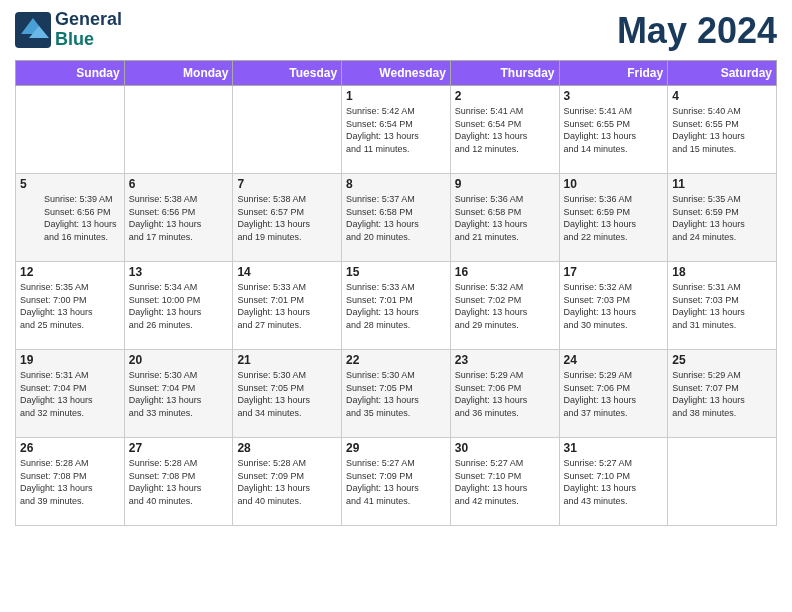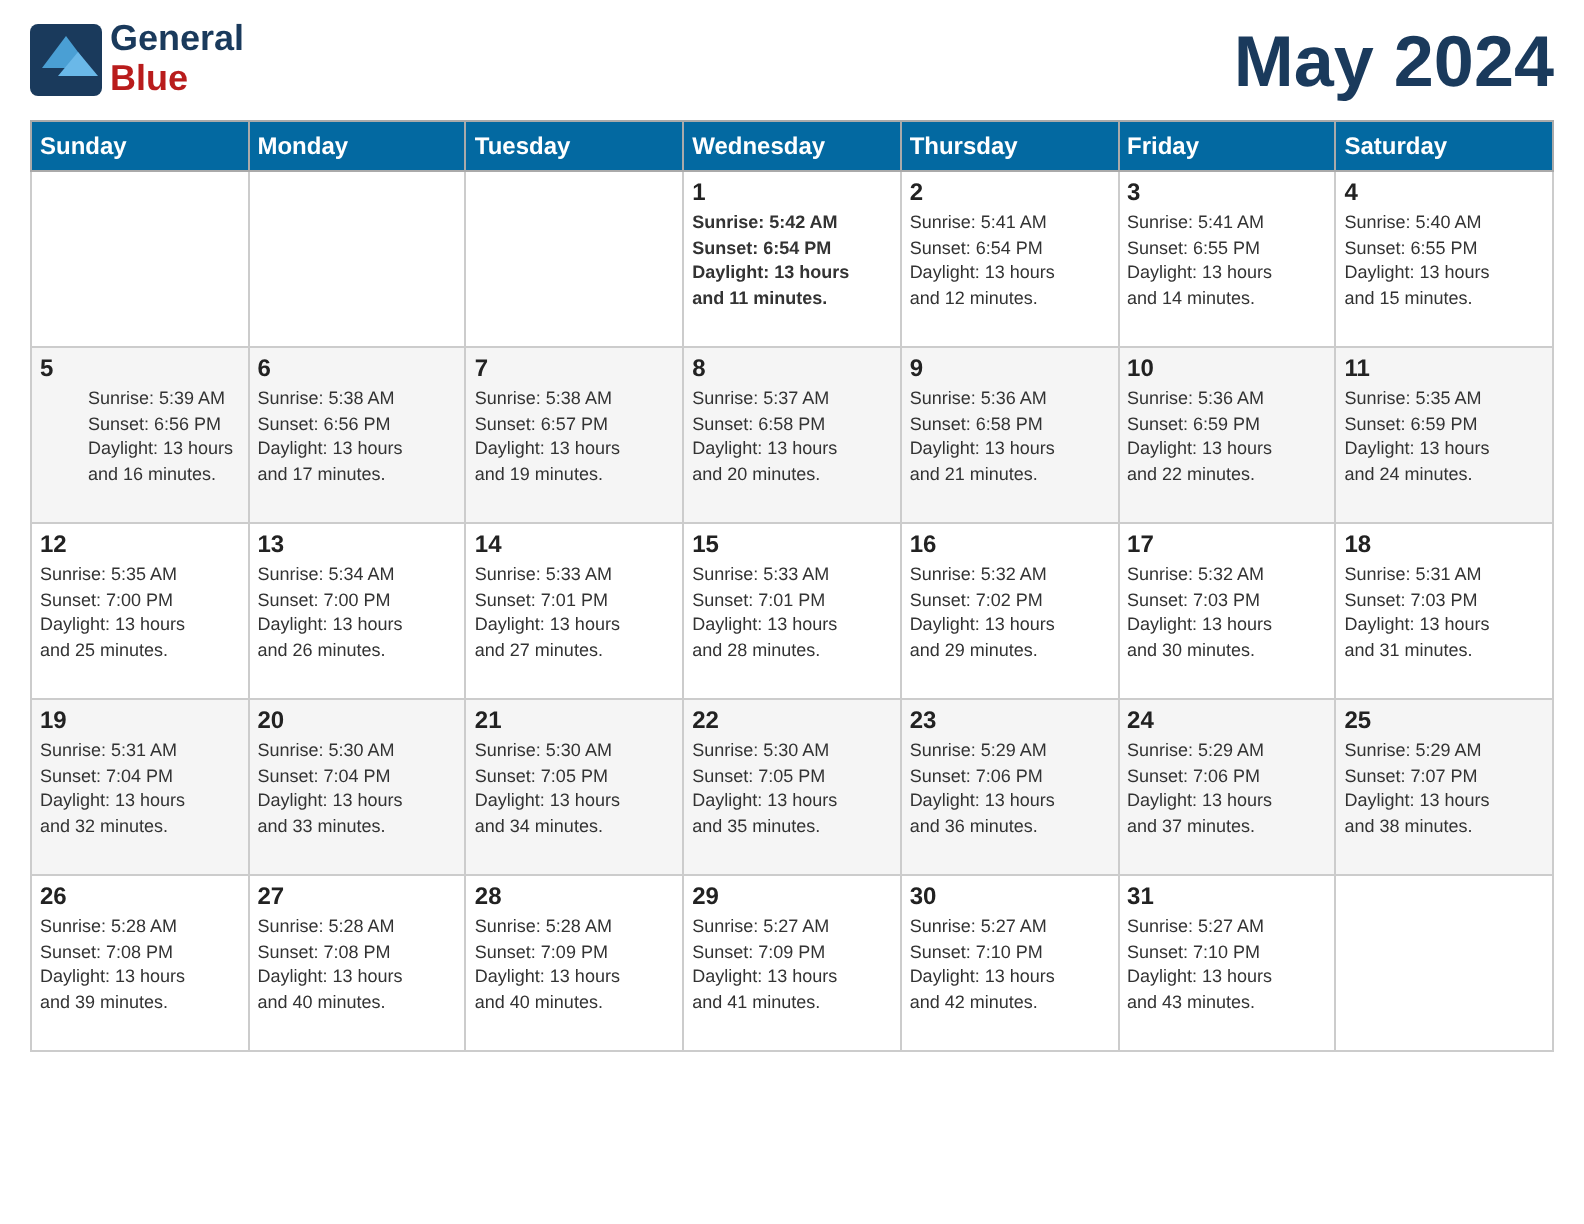--- a/index.html
+++ b/index.html
@@ -49,26 +49,26 @@
     .title-location {
       font-size: 16px;
       color: #1a3a5c;
     }
     table {
       width: 100%;
       border-collapse: collapse;
       table-layout: fixed;
     }
     th {
-      background: #0369a1;
+      background: #8b5cf6;
       color: #fff;
       font-size: 12px;
       font-weight: bold;
       padding: 5px 4px;
-      text-align: left;
+      text-align: right;
       border: 1px solid #aaa;
     }
     td {
       border: 1px solid #ccc;
       vertical-align: top;
       padding: 3px 4px;
       font-size: 9.5px;
       color: #222;
       height: 88px;
       background: #fff;
@@ -95,21 +95,21 @@
 <div class="page">
   <div class="header">
     <div class="logo">
       <svg class="logo-icon" viewBox="0 0 36 36">
         <rect width="36" height="36" rx="4" fill="#1a3a5c"></rect>
         <polygon points="18,6 30,22 6,22" fill="#4a9fd4"></polygon>
         <polygon points="24,14 34,26 14,26" fill="#6ab8e8"></polygon>
       </svg>
       <div class="logo-text">
         <span>General</span>
-        <span style="color:#b91c1c;">Blue</span>
+        <span style="color:#0f766e;">Blue</span>
       </div>
     </div>
     <div class="title-block">
       <div class="title-month">May 2024</div>
     </div>
   </div>
 
   <table>
     <thead>
       <tr>
@@ -122,21 +122,21 @@
           <th>Saturday</th>
         </tr>
     </thead>
     <tbody id="calendar-body">
     <tr>
           <td class="empty"></td>
           <td class="empty"></td>
           <td class="empty"></td>
           <td>
             <span class="day-num">1</span>
-            <div class="day-info" style="white-space: pre-line; font-weight: bold;">Sunrise: 5:42 AM
+            <div class="day-info" style="white-space: pre-line;">Sunrise: 5:42 AM
 Sunset: 6:54 PM
 Daylight: 13 hours
 and 11 minutes.</div>
           </td>
           <td>
             <span class="day-num">2</span>
             <div class="day-info" style="white-space: pre-line;">Sunrise: 5:41 AM
 Sunset: 6:54 PM
 Daylight: 13 hours
 and 12 minutes.</div>
@@ -211,21 +211,21 @@
           <td>
             <span class="day-num">12</span>
             <div class="day-info" style="white-space: pre-line;">Sunrise: 5:35 AM
 Sunset: 7:00 PM
 Daylight: 13 hours
 and 25 minutes.</div>
           </td>
           <td>
             <span class="day-num">13</span>
             <div class="day-info" style="white-space: pre-line;">Sunrise: 5:34 AM
-Sunset: 7:00 PM
+Sunset: 10:00 PM
 Daylight: 13 hours
 and 26 minutes.</div>
           </td>
           <td>
             <span class="day-num">14</span>
             <div class="day-info" style="white-space: pre-line;">Sunrise: 5:33 AM
 Sunset: 7:01 PM
 Daylight: 13 hours
 and 27 minutes.</div>
           </td>

